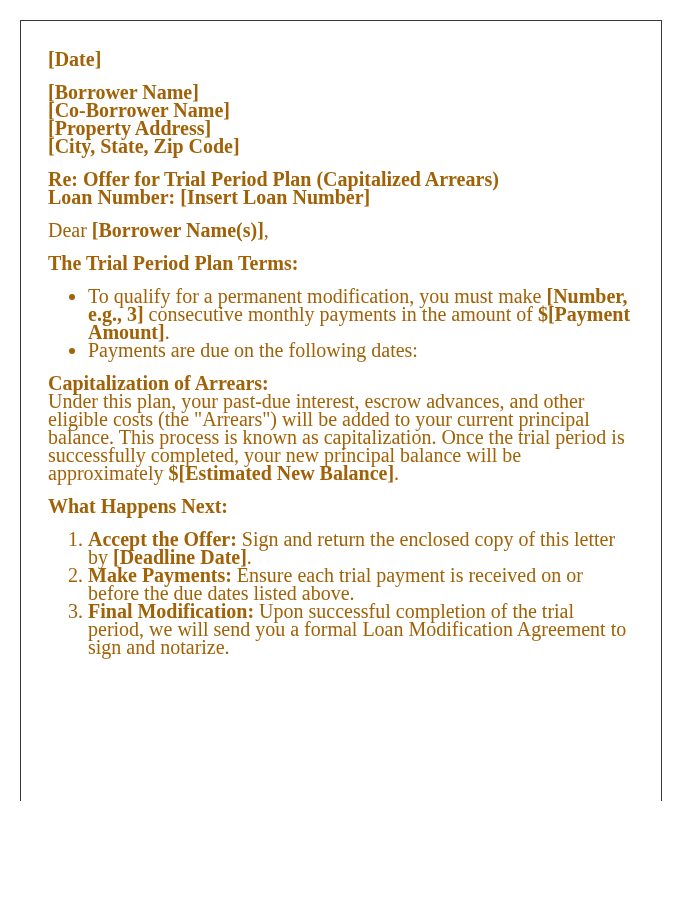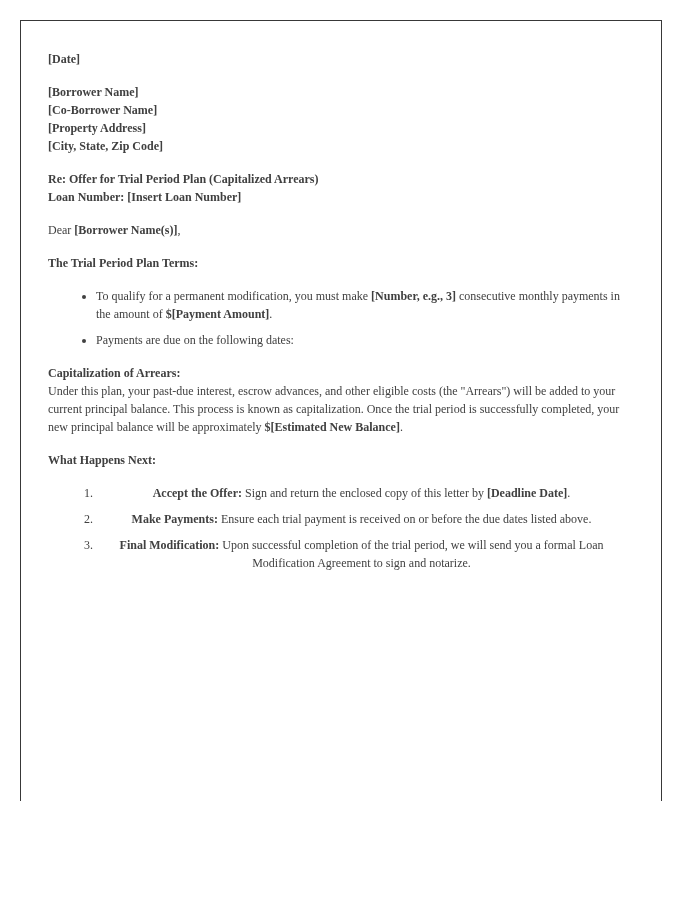--- a/index.html
+++ b/index.html
@@ -17,30 +17,30 @@
     height: 781px;
     box-sizing: border-box;
     border: 1.5px solid #383838;
     border-bottom: none;
     background: #ffffff;
     overflow: hidden;
   }
   .content {
     padding: 14px 26px 0 27px;
     font-family: "Liberation Serif", "DejaVu Serif", serif;
-    font-size: 12px;
+    font-size: 20px;
     line-height: 18px;
-    color: #404040;
+    color: #a16207;
   }
   .content p { margin: 15px 0; }
   .content ul, .content ol { margin: 15px 0; padding-left: 40px; }
   .content ul { list-style-type: disc; }
   .content ul ul { list-style-type: circle; margin: 0; padding-left: 40px; }
-  .content ol { list-style-type: decimal; text-align: center; }
-  .content li { margin: 8px; }
+  .content ol { list-style-type: decimal; }
+  .content li { margin: 0; }
   .content b { font-weight: bold; }
 </style>
 </head>
 <body>
 
 <div class="page">
   <div class="content" id="letter-content">
       <p><b>[Date]</b></p>
       <p><b>[Borrower Name]</b><br><b>[Co-Borrower Name]</b><br><b>[Property Address]</b><br><b>[City, State, Zip Code]</b></p>
       <p><b>Re: Offer for Trial Period Plan (Capitalized Arrears)</b><br><b>Loan Number: [Insert Loan Number]</b></p>

